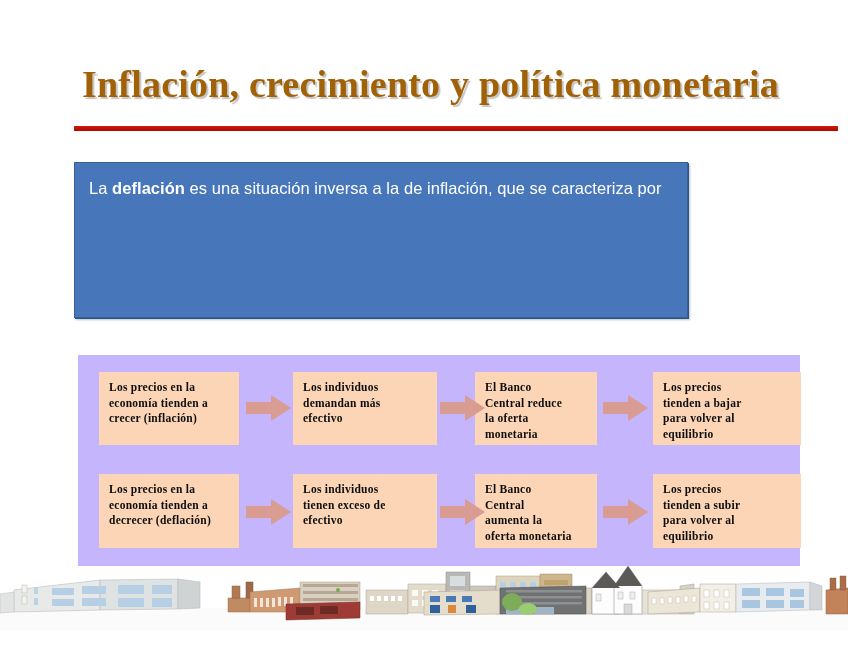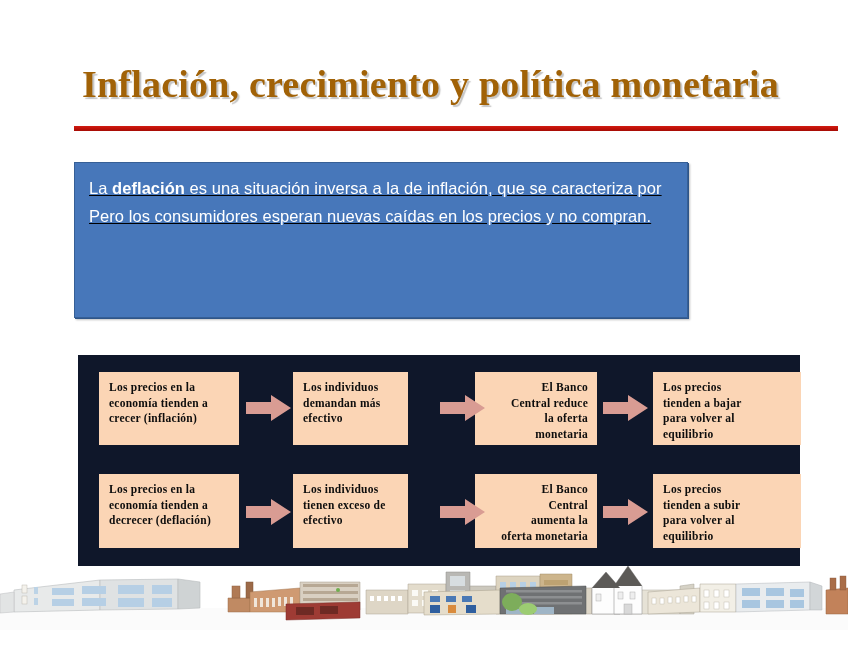--- a/index.html
+++ b/index.html
@@ -45,42 +45,41 @@
     position: absolute;
     left: 74px;
     top: 162px;
     width: 614px;
     height: 156px;
     box-sizing: border-box;
     background: #4777ba;
     border: 1px solid #365f96;
     box-shadow: 1px 1px 0 #2f5588, 2px 2px 2px rgba(0,0,0,0.25);
     padding: 12px 14px 10px 14px;
-    text-decoration: underline;
   }
   #definition-box .defn-line {
     color: #ffffff;
     font-family: "Liberation Sans", sans-serif;
     font-size: 16.5px;
     line-height: 27.5px;
     letter-spacing: 0.05px;
     white-space: nowrap;
   }
   #definition-box .defn-line b {
     font-weight: bold;
   }
 
   
   #diagram-panel {
     position: absolute;
     left: 78px;
     top: 355px;
     width: 722px;
     height: 211px;
-    background: #0f172a;
+    background: #c4b5fd;
   }
 
   .flow-box {
     position: absolute;
     background: #fbd5b5;
     box-sizing: border-box;
     padding: 8px 9px 6px 10px;
   }
   .flow-box .flow-text {
     font-family: "Liberation Serif", serif;
@@ -89,22 +88,22 @@
     line-height: 15.5px;
     color: #0d0d0d;
     letter-spacing: 0.25px;
   }
 
   
   .row1 { top: 17px; height: 73px; }
   .row2 { top: 119px; height: 74px; }
 
   .col1 { left: 21px;  width: 140px; }
-  .col2 { left: 215px; width: 115px; }
-  .col3 { left: 397px; width: 122px; text-align: right; }
+  .col2 { left: 215px; width: 144px; }
+  .col3 { left: 397px; width: 122px; }
   .col4 { left: 575px; width: 148px; }
 
   
   .flow-arrow {
     position: absolute;
     width: 46px;
     height: 30px;
   }
   .arrow-r1 { top: 38px; }
   .arrow-r2 { top: 142px; }
@@ -134,21 +133,20 @@
 <body>
 
 <div id="slide-title">Inflación, crecimiento y política monetaria</div>
 
 <div id="title-rule"></div>
 
 <div id="definition-box">
   <div class="defn-line">
     <span>La </span><b>deflación</b><span> es una situación inversa a la de inflación, que se caracteriza por</span>
   </div>
-  <div class="defn-line">Pero los consumidores esperan nuevas caídas en los precios y no compran.</div>
 </div>
 
 <div id="diagram-panel">
 
   <div class="flow-box row1 col1">
     <div class="flow-text" style="white-space:pre-line">Los precios en la
 economía tienden a
 crecer (inflación)</div>
   </div>
   <div class="flow-box row1 col2">

